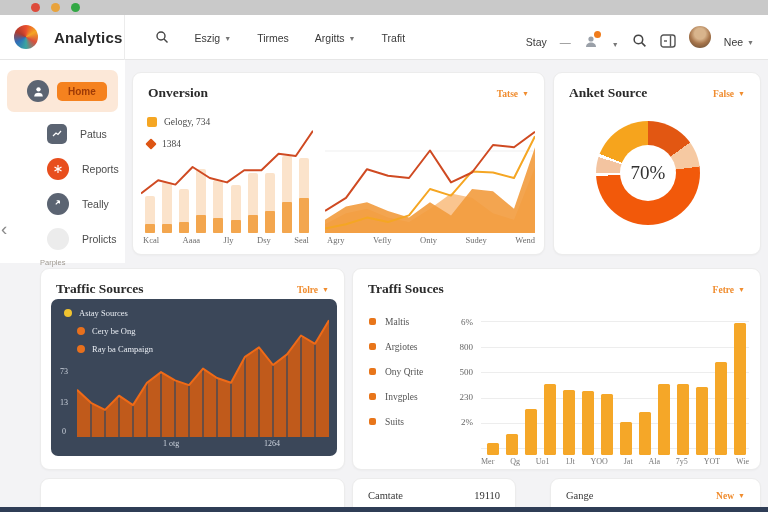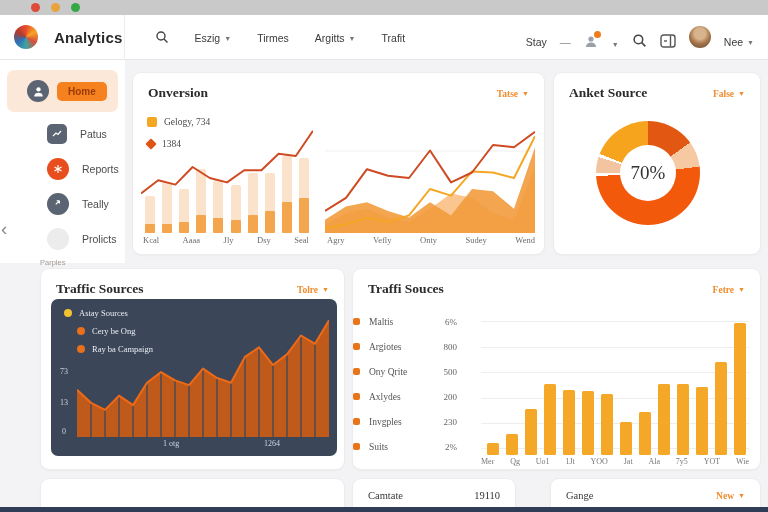--- a/index.html
+++ b/index.html
@@ -90,21 +90,21 @@
   .dk-dot { width:8px; height:8px; border-radius:50%; }
   .dk-ytick { position:absolute; font-size:8px; color:#cdd4de; }
   .dk-xtick { position:absolute; font-size:8px; color:#cdd4de; top:140px; }
   #dark-svg { position:absolute; left:26px; top:10px; }
 
   
   .trow { display:flex; align-items:center; width:104px; height:25px; }
   .trow .bullet { width:7px; height:7px; border-radius:2px; background:#e8751a; margin-right:9px; flex:0 0 auto; }
   .trow .tlabel { font-size:9.5px; color:#555; }
   .trow .tvalue { margin-left:auto; font-size:9px; color:#666; }
-  #traffic-rows { position:absolute; left:0; top:40px; }
+  #traffic-rows { position:absolute; left:16px; top:40px; }
   #amber-chart { position:absolute; left:128px; top:34px; width:268px; height:152px; }
   .gridline { position:absolute; left:0; right:0; height:1px; background:#ededed; }
   #amber-bars { position:absolute; left:2px; right:0; bottom:0; top:0; display:flex; align-items:flex-end; }
   .abar { flex:1; margin:0 3.5px; background:#f5a728; border-radius:1.5px; }
   #amber-x { position:absolute; left:128px; top:188px; width:268px; display:flex; justify-content:space-between;
              font-size:8px; color:#777; }
 
   
   .mini-head { display:flex; justify-content:space-between; align-items:baseline; padding:11px 15px 6px 15px;
                font-size:10.5px; color:#333; }
@@ -384,25 +384,20 @@
           <span class="tlabel">Argiotes</span>
           <span class="tvalue">800</span>
         </div>
         <div class="trow">
           <span class="bullet"></span>
           <span class="tlabel">Ony Qrite</span>
           <span class="tvalue">500</span>
         </div>
         <div class="trow">
           <span class="bullet"></span>
-          <span class="tlabel">Axlydes</span>
-          <span class="tvalue">200</span>
-        </div>
-        <div class="trow">
-          <span class="bullet"></span>
           <span class="tlabel">Invgples</span>
           <span class="tvalue">230</span>
         </div>
         <div class="trow">
           <span class="bullet"></span>
           <span class="tlabel">Suits</span>
           <span class="tvalue">2%</span>
         </div>
       </div>
     <div id="amber-chart">

